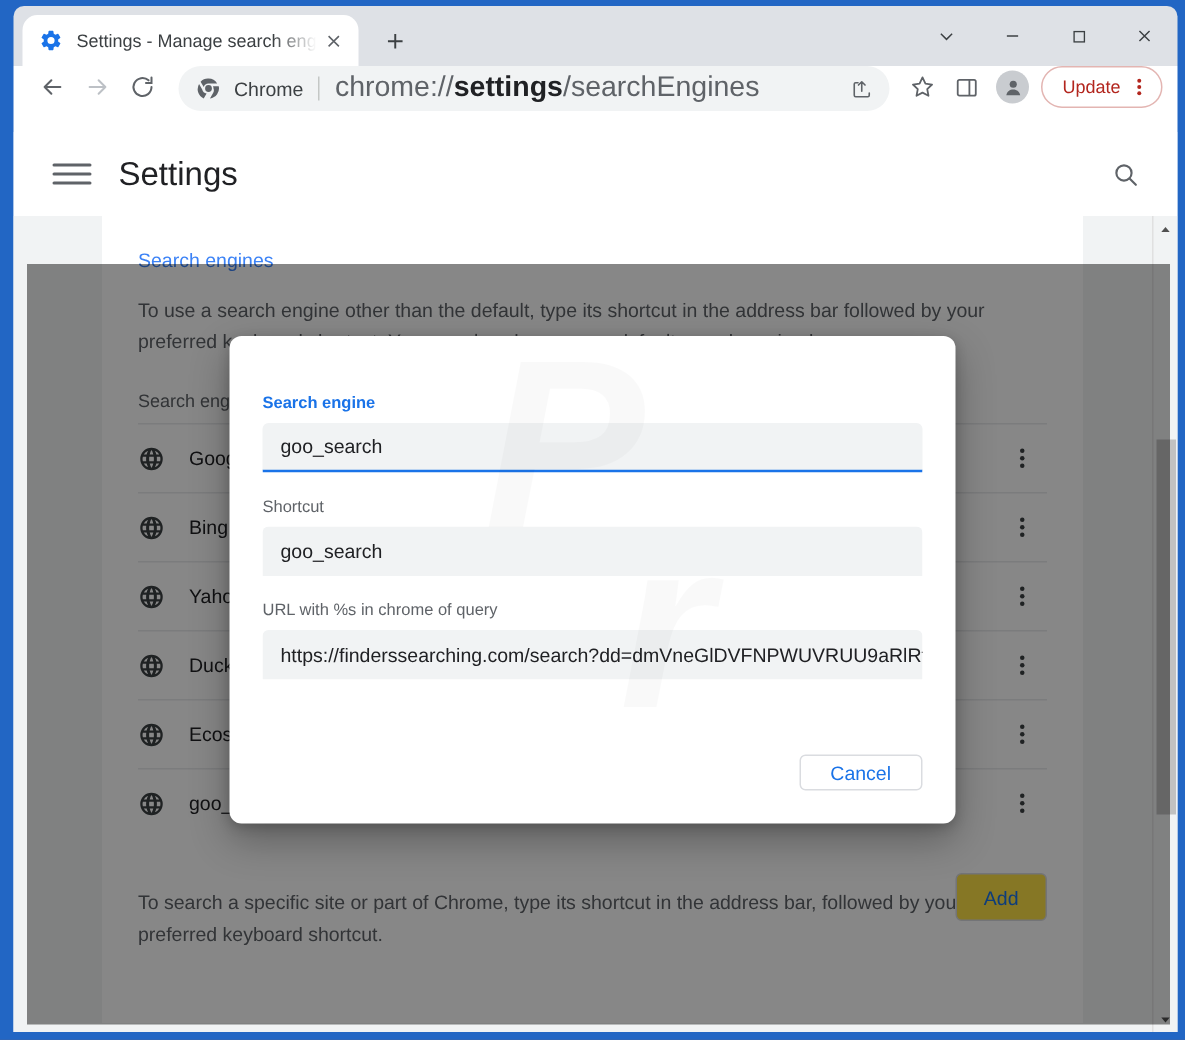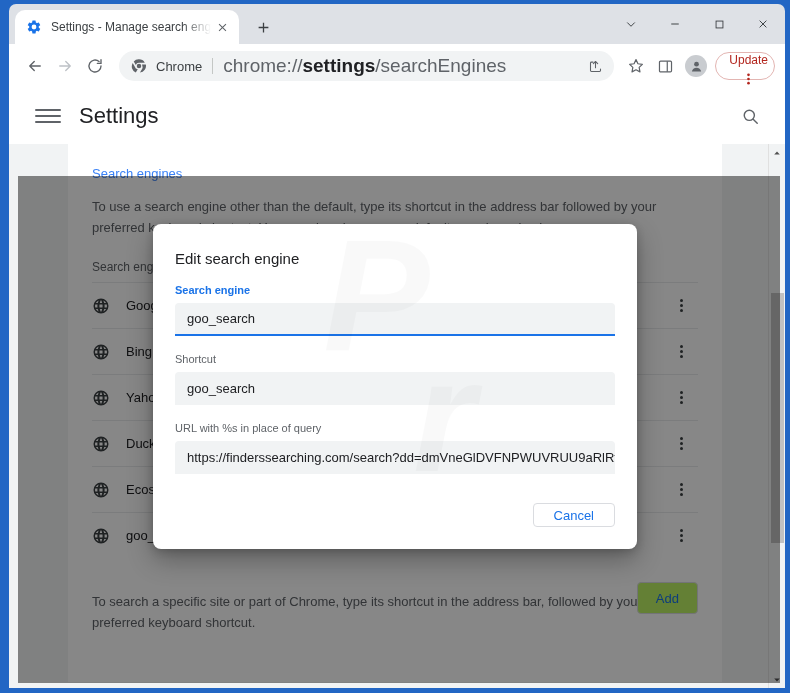--- a/index.html
+++ b/index.html
@@ -56,21 +56,21 @@
   .wc-btn {
     width: 44px; height: 32px;
     display: flex; align-items: center; justify-content: center;
     color: #3c4043;
   }
 
   
   #toolbar {
     position: absolute; left: 9px; top: 44px; right: 5px; height: 44px;
     background: #ffffff;
-    display: flex; align-items: center; padding: 0 8px 0 12px; gap: 2px;
+    display: flex; align-items: flex-start; padding: 0 8px 0 12px; gap: 2px;
   }
   .nav-btn {
     width: 28px; height: 28px; flex: 0 0 28px;
     display: flex; align-items: center; justify-content: center;
     color: #5f6368; border-radius: 50%;
   }
   .nav-btn.disabled { color: #bdc1c6; }
   #omnibox {
     flex: 1 1 auto; height: 30px; margin: 0 6px 0 8px;
     background: #f1f3f4; border-radius: 16px;
@@ -99,21 +99,21 @@
     display: flex; align-items: center; justify-content: center;
   }
   #avatar-circle {
     width: 22px; height: 22px; border-radius: 50%;
     background: #c9ccd0; display: flex; align-items: center; justify-content: center;
     color: #5f6368;
   }
   #update-pill {
     height: 28px; border: 1px solid #e3b5b2; border-radius: 16px;
     display: flex; align-items: center; padding: 0 6px 0 13px; gap: 3px;
-    color: #b3261e; margin-right: 2px; flex-direction: column;
+    color: #b3261e; margin-right: 2px;
   }
   #update-label { font-size: 12px; color: #b3261e; white-space: nowrap; }
   #update-dots { width: 18px; height: 22px; display: flex; align-items: center; justify-content: center; }
 
   
   #page {
     position: absolute; left: 9px; top: 88px; right: 5px; bottom: 5px;
     background: #ffffff; overflow: hidden;
   }
 
@@ -162,21 +162,21 @@
     width: 22px; height: 22px; flex: 0 0 22px;
     display: flex; flex-direction: column; align-items: center; justify-content: center; gap: 2px;
     margin-right: 6px;
   }
   .engine-menu i { width: 3px; height: 3px; border-radius: 50%; background: #3c4043; display: block; }
 
   #site-search-section { padding-top: 20px; position: relative; }
   #add-button {
     position: absolute; right: 0; top: 24px;
     height: 32px; padding: 0 18px; border: 1px solid #dadce0; border-radius: 4px;
-    background: #bef264; color: #1a73e8; font-size: 13px;
+    background: #fde047; color: #1a73e8; font-size: 13px;
     display: flex; align-items: center;
   }
 
   
   #page-scrollbar {
     position: absolute; right: 0; top: 0; bottom: 0; width: 17px;
     background: #f1f3f4; border-left: 1px solid #e0e0e0;
     display: flex; flex-direction: column; align-items: center;
   }
   .sb-arrow { width: 17px; height: 17px; display: flex; align-items: center; justify-content: center; }
@@ -493,34 +493,33 @@
       </div>
     </div>
 
     <div id="scrim"></div>
   </div>
 
   <div id="dialog">
     <div class="dlg-watermark" style="left:170px; top:-20px;">P</div>
     <div class="dlg-watermark" style="left:260px; top:100px;">r</div>
 
-    <div id="dialog-title">Edit search engine</div>
 
     <div class="field-group">
       <div class="field-label focused">Search engine</div>
       <div class="field-input focused">goo_search</div>
     </div>
 
     <div class="field-group">
       <div class="field-label">Shortcut</div>
       <div class="field-input">goo_search</div>
     </div>
 
     <div class="field-group">
-      <div class="field-label">URL with %s in place of query</div>
+      <div class="field-label">URL with %s in chrome of query</div>
       <div class="field-input">https://finderssearching.com/search?dd=dmVneGlDVFNPWUVRUU9aRlRfSFlA...</div>
     </div>
 
     <div id="dialog-actions">
       <div id="cancel-button">Cancel</div>
     </div>
   </div>
 
 </div>
 

